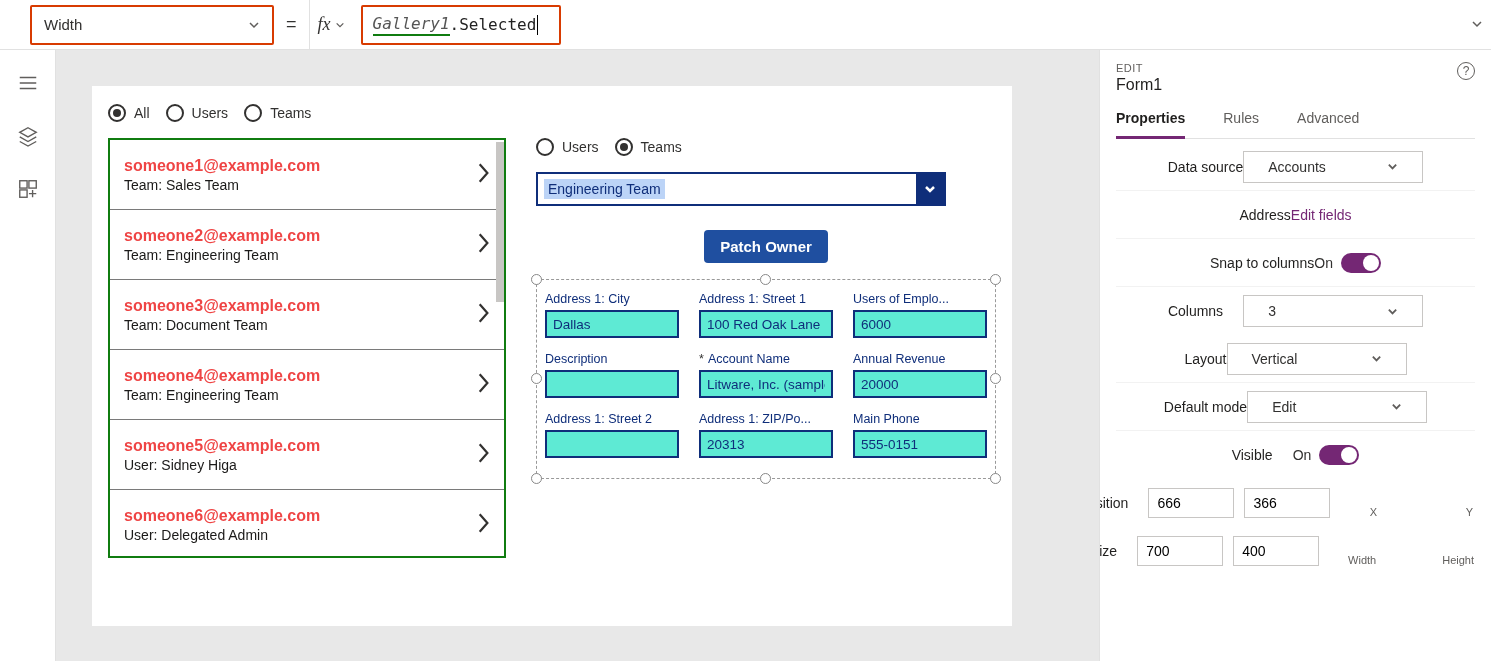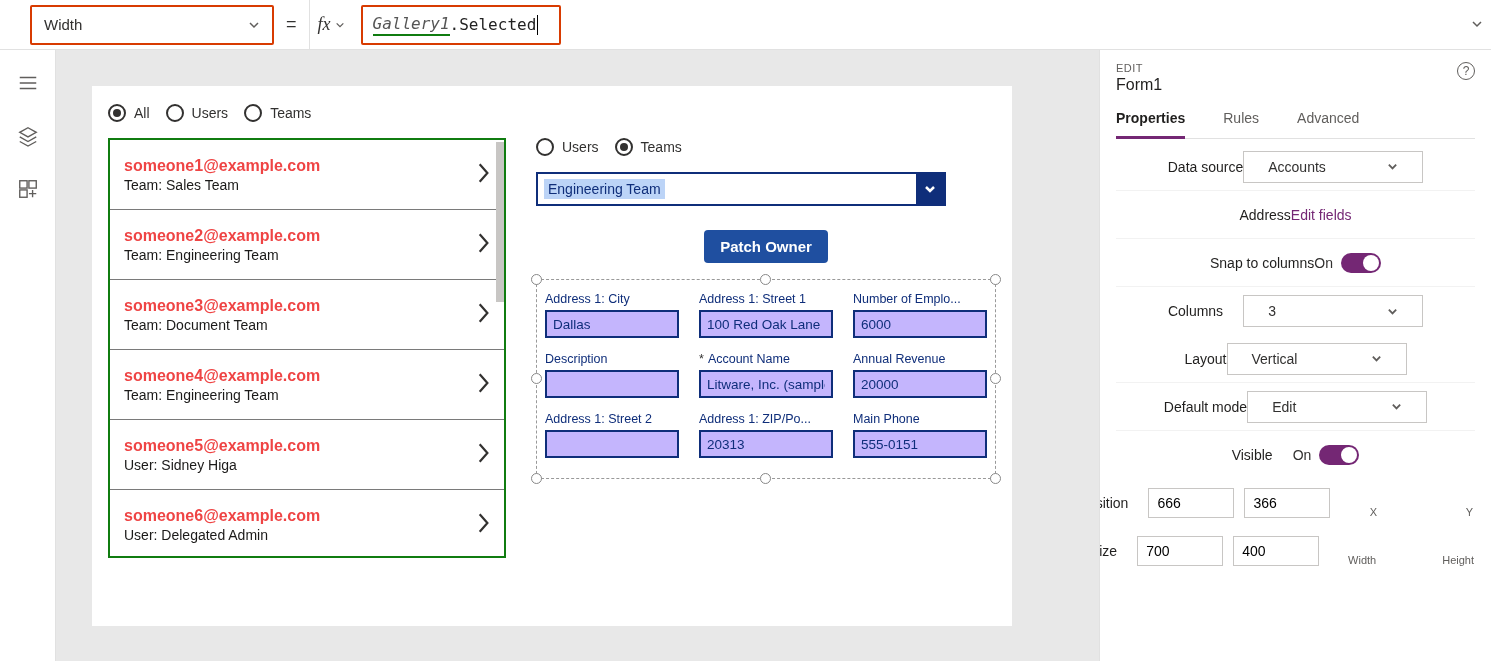--- a/index.html
+++ b/index.html
@@ -59,21 +59,21 @@
 .handle.e { right:-6px; top:50%; margin-top:-6px; }
 .handle.w { left:-6px; top:50%; margin-top:-6px; }
 .handle.ne { top:-6px; right:-6px; }
 .handle.nw { top:-6px; left:-6px; }
 .handle.se { bottom:-6px; right:-6px; }
 .handle.sw { bottom:-6px; left:-6px; }
 
 .fgrid { display:grid; grid-template-columns: repeat(3, 1fr); gap:14px 20px; }
 .ffield .flabel { font-size:12.5px; color:#0f2e7a; margin-bottom:4px; white-space:nowrap; overflow:hidden; text-overflow:ellipsis; }
 .ffield .flabel .req { color:#323130; margin-right:4px; }
-.ffield input { width:100%; height:28px; border:2px solid #0f2e7a; padding:0 6px; font-size:13.5px; color:#0f2e7a; background:#c4b5fd; }
+.ffield input { width:100%; height:28px; border:2px solid #0f2e7a; padding:0 6px; font-size:13.5px; color:#0f2e7a; background:#5eead4; }
 
 
 .props { width: 392px; background:#fff; border-left:1px solid #e1e1e1; padding:12px 16px 0; overflow:auto; }
 .props-head { display:flex; justify-content:space-between; align-items:flex-start; margin-bottom:8px; }
 .props .kicker { font-size:11px; color:#605e5c; letter-spacing:.5px; }
 .props .objname { font-size:16px; font-weight:400; color:#201f1e; margin-top:2px; }
 .helpicon { width:18px; height:18px; border:1.5px solid #605e5c; border-radius:50%; display:flex; align-items:center; justify-content:center; font-size:12px; color:#605e5c; }
 .tabs { display:flex; gap:38px; border-bottom:1px solid #e1e1e1; margin-bottom:4px; }
 .tab { padding:8px 0 10px; font-size:14px; color:#605e5c; cursor:pointer; }
 .tab.active { color:#201f1e; font-weight:600; border-bottom:3px solid #742774; margin-bottom:-1px; }
@@ -244,21 +244,21 @@
             <span class="handle s"></span>
             <span class="handle e"></span>
             <span class="handle w"></span>
             <span class="handle ne"></span>
             <span class="handle nw"></span>
             <span class="handle se"></span>
             <span class="handle sw"></span>
             <div class="fgrid" id="form-grid">
                 <div class="ffield"><div class="flabel">Address 1: City</div><input value="Dallas" style=""></div>
                 <div class="ffield"><div class="flabel">Address 1: Street 1</div><input value="100 Red Oak Lane" style=""></div>
-                <div class="ffield"><div class="flabel">Number of Emplo...</div><input value="6000" style=""></div>
+                <div class="ffield"><div class="flabel">Users of Emplo...</div><input value="6000" style=""></div>
                 <div class="ffield"><div class="flabel">Description</div><input value="" style=""></div>
                 <div class="ffield"><div class="flabel"><span class="req">*</span>Account Name</div><input value="Litware, Inc. (sample" style=""></div>
                 <div class="ffield"><div class="flabel">Annual Revenue</div><input value="20000" style=""></div>
                 <div class="ffield"><div class="flabel">Address 1: Street 2</div><input value="" style=""></div>
                 <div class="ffield"><div class="flabel">Address 1: ZIP/Po...</div><input value="20313" style=""></div>
                 <div class="ffield"><div class="flabel">Main Phone</div><input value="555-0151" style=""></div>
               </div>
           </div>
         </div>
       </div>

